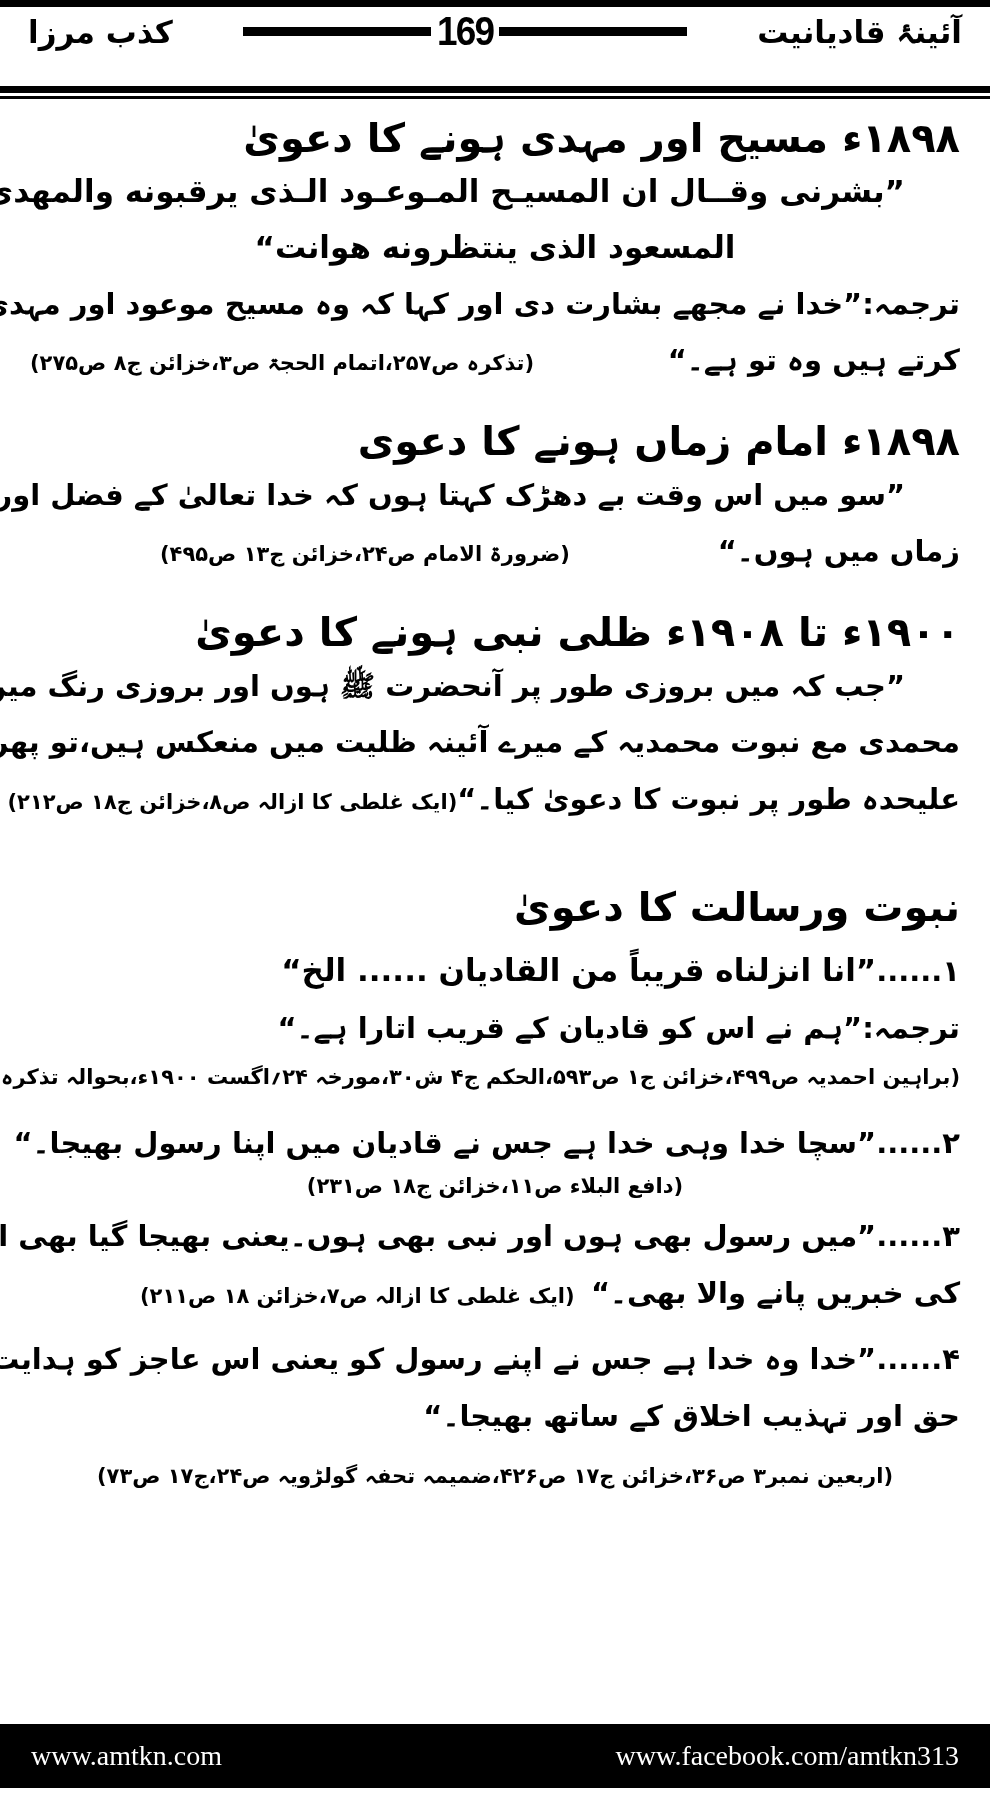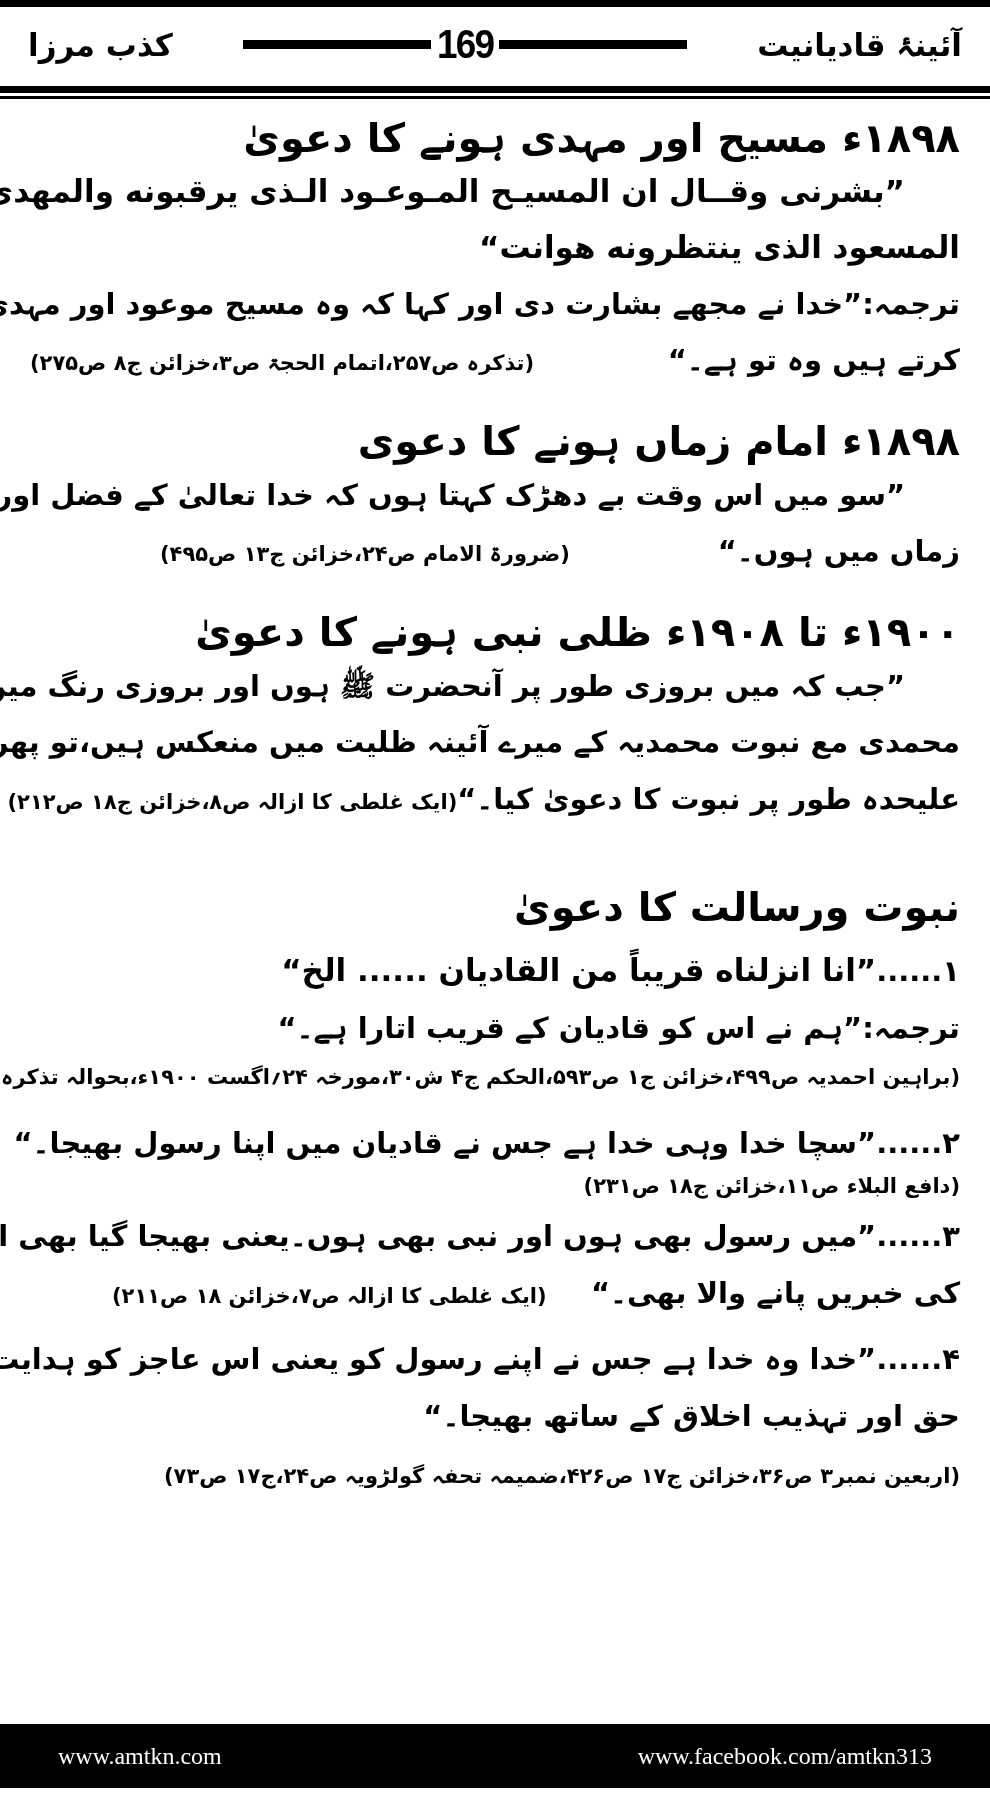--- a/index.html
+++ b/index.html
@@ -6,21 +6,21 @@
   .page {
     position:relative; width:990px; height:1800px; margin:0 auto;
     background:#ffffff; color:#000; overflow:hidden;
     font-family:"DejaVu Sans", sans-serif;
   }
   
   .topbar { position:absolute; top:0; left:0; width:100%; height:7px; background:#000; }
 
   
   .header {
-    position:absolute; top:24px; left:0; width:100%;
+    position:absolute; top:11px; left:0; width:100%;
     display:flex; align-items:center; justify-content:space-between;
     padding:0 28px; box-sizing:border-box; direction:ltr;
   }
   .h-title { font-size:31px; font-weight:800; white-space:nowrap; }
   .h-center { display:flex; align-items:center; }
   .dash { width:188px; height:9px; background:#000; }
   .pagenum {
     font-family:"Liberation Sans", sans-serif; font-size:41px; font-weight:700;
     letter-spacing:-2px; line-height:1; padding:0 3px; transform:scaleX(.9);
   }
@@ -36,32 +36,32 @@
     padding:0 30px; box-sizing:border-box; direction:rtl; text-align:right;
   }
   .u       { font-size:29px; font-weight:700; line-height:1.95; white-space:nowrap; }
   .heading { font-size:40px; font-weight:800; line-height:1.3; text-align:right; white-space:nowrap; }
   .arabic  { font-size:31px; font-weight:800; line-height:1.8; letter-spacing:.5px; }
   .ref     { font-size:21px; font-weight:700; white-space:nowrap; }
   .split   { display:flex; justify-content:space-between; align-items:baseline; }
   .item    { display:flex; align-items:baseline; }
   .item .txt { flex:1; text-align:right; }
   .indent-r  { padding-right:55px; }
-  .al-left   { text-align:right; }
+  .al-left   { text-align:center; }
   .al-center { text-align:right; }
 
   .mt-sm { margin-top:10px; }  .mt-md { margin-top:26px; }  .mt-xl { margin-top:54px; }
 
   
   .footer {
     position:absolute; left:0; bottom:12px; width:100%; height:64px;
     background:#000; color:#fff; direction:ltr;
     display:flex; align-items:center; justify-content:space-between;
-    padding:0 58px; box-sizing:border-box;
-    font-family:"Liberation Serif", serif; font-size:24px; white-space:nowrap;
+    padding:0 31px; box-sizing:border-box;
+    font-family:"Liberation Serif", serif; font-size:28px; white-space:nowrap;
   }
 </style>
 </head>
 <body>
 
 <div class="page">
 
   <div class="topbar"></div>
 
   <div class="header">
@@ -119,21 +119,21 @@
       <span class="u txt">”سچا خدا وہی خدا ہے جس نے قادیان میں اپنا رسول بھیجا۔“</span>
     </div>
     <div class="ref al-left" style="margin-top:3px">(دافع البلاء ص۱۱،خزائن ج۱۸ ص۲۳۱)</div>
 
     <div class="item mt-sm">
       <span class="u">۳......</span>
       <span class="u txt">”میں رسول بھی ہوں اور نبی بھی ہوں۔یعنی بھیجا گیا بھی اور خدا سے غیب</span>
     </div>
     <div class="split">
       <span class="u">کی خبریں پانے والا بھی۔“</span>
-      <span class="ref" style="margin-left:82px">(ایک غلطی کا ازالہ ص۷،خزائن ۱۸ ص۲۱۱)</span>
+      <span class="ref" style="margin-left:110px">(ایک غلطی کا ازالہ ص۷،خزائن ۱۸ ص۲۱۱)</span>
     </div>
 
     <div class="item mt-sm">
       <span class="u">۴......</span>
       <span class="u txt">”خدا وہ خدا ہے جس نے اپنے رسول کو یعنی اس عاجز کو ہدایت اور دین</span>
     </div>
     <div class="u al-center">حق اور تہذیب اخلاق کے ساتھ بھیجا۔“</div>
     <div class="ref al-left" style="margin-top:20px">(اربعین نمبر۳ ص۳۶،خزائن ج۱۷ ص۴۲۶،ضمیمہ تحفہ گولڑویہ ص۲۴،ج۱۷ ص۷۳)</div>
 
   </div>

